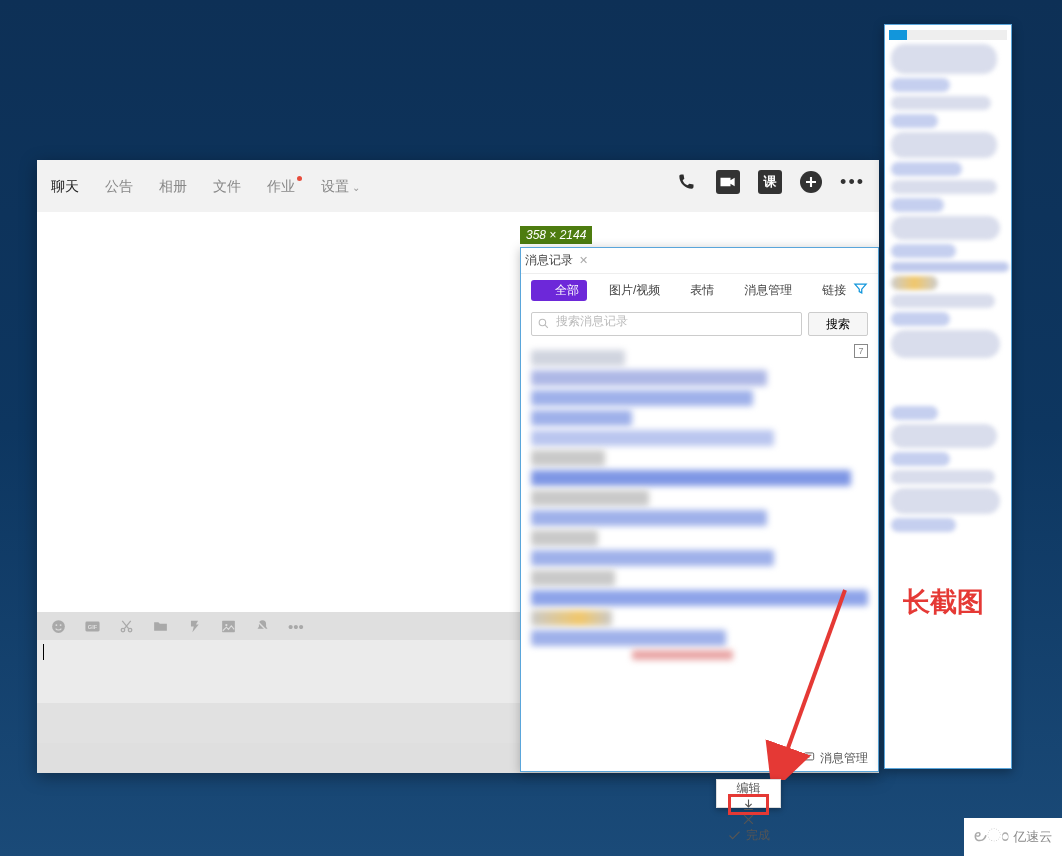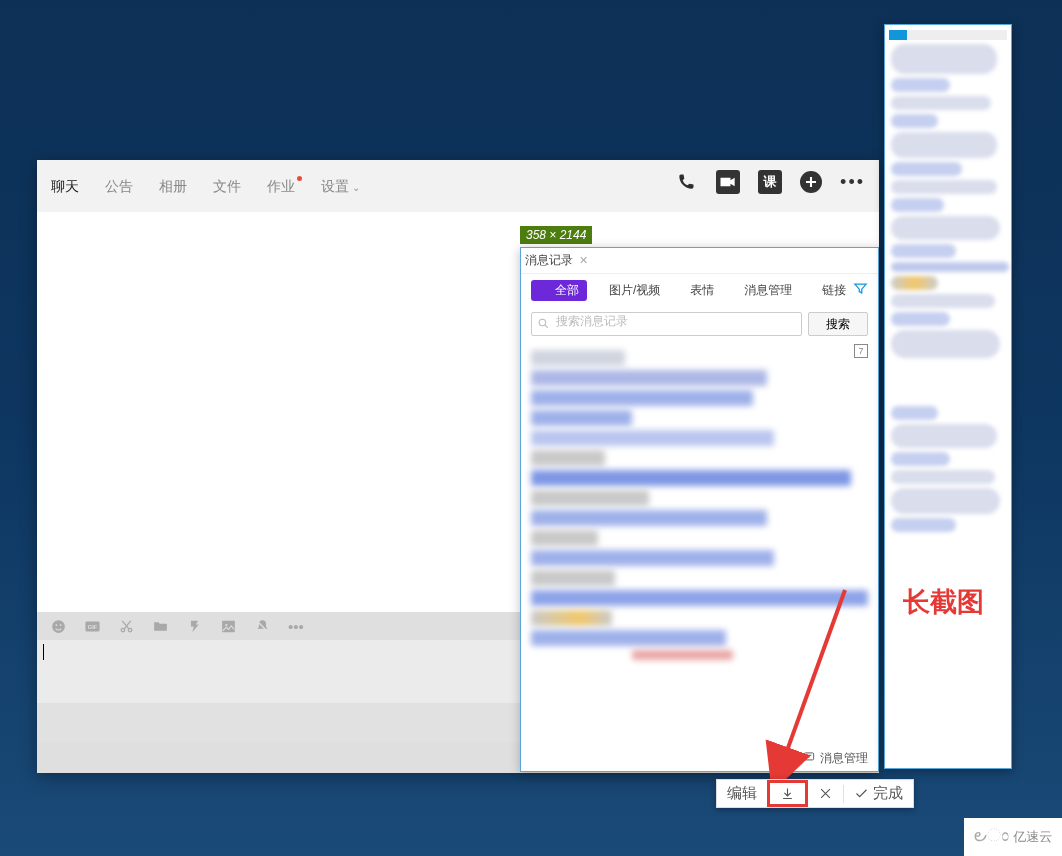--- a/index.html
+++ b/index.html
@@ -114,21 +114,22 @@
   .rec-foot svg{width:14px;height:14px;fill:none;stroke:#555;stroke-width:1.6;}
 
   
   .arrow{position:absolute;left:760px;top:580px;width:100px;height:200px;pointer-events:none;}
 
   
   .ss-toolbar{
     position:absolute; left:716px; top:779px;
     height:29px; background:#fff; border:1px solid #ddd;
     display:flex; align-items:center; box-shadow:0 2px 6px rgba(0,0,0,.3);
-    font-size:15px;
+    font-size:12px;
+    flex-direction:column;
   }
   .ss-item{padding:0 10px;height:100%;display:flex;align-items:center;gap:4px;cursor:pointer;color:#555;}
   .ss-item.hl{border:3px solid #e53935;margin:-3px 0;}
   .ss-item svg{width:15px;height:15px;stroke:#555;stroke-width:1.8;fill:none;}
   .ss-sep{width:1px;height:18px;background:#e0e0e0;}
 
   
   .long-shot{
     position:absolute; left:884px; top:24px;
     width:128px; height:745px;

